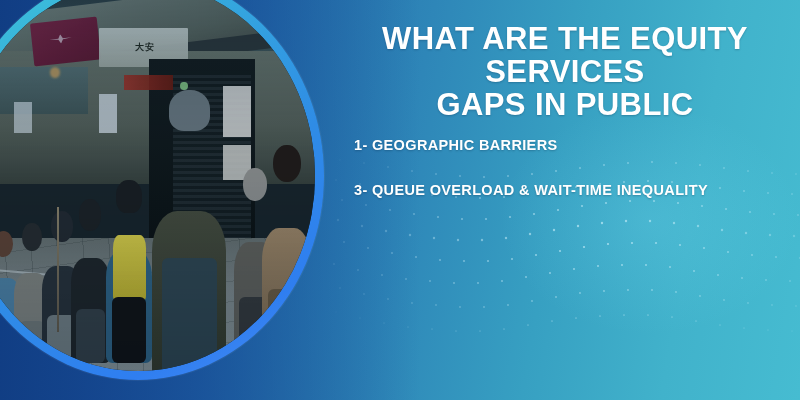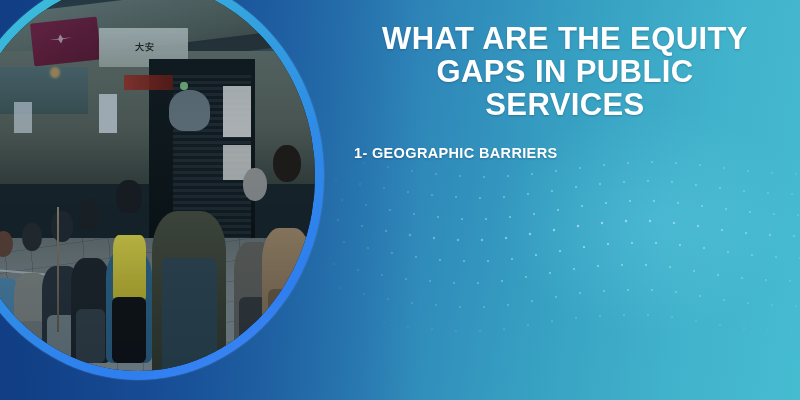--- a/index.html
+++ b/index.html
@@ -199,21 +199,21 @@
     text-align:center;
     font-weight:bold;
     font-size:31px;
     line-height:1.07;
     letter-spacing:.4px;
     text-transform:uppercase;
     text-shadow:0 1px 2px rgba(10,40,70,.28);
     padding:0 6px;
   }
   .list {
-    margin-top:24px;
+    margin-top:16px;
     padding-left:8px;
     list-style:none;
   }
   .list li {
     color:#ffffff;
     font-weight:bold;
     font-size:14.5px;
     letter-spacing:.35px;
     text-transform:uppercase;
     margin-bottom:29px;
@@ -522,22 +522,23 @@
         </div>
         <div class="photo-grade"></div>
       </div>
     </div>
   </div>
 
   <div class="content">
 
     <div class="title">
       <div>WHAT ARE THE EQUITY</div>
+      <div>SERVICES</div>
       <div>GAPS IN PUBLIC</div>
-      <div>SERVICES</div>
     </div>
 
     <ul class="list">
       <li>1- GEOGRAPHIC BARRIERS</li>
+      <li>3- QUEUE OVERLOAD &amp; WAIT-TIME INEQUALITY</li>
     </ul>
 
   </div>
 </div>
 
 </body></html>

